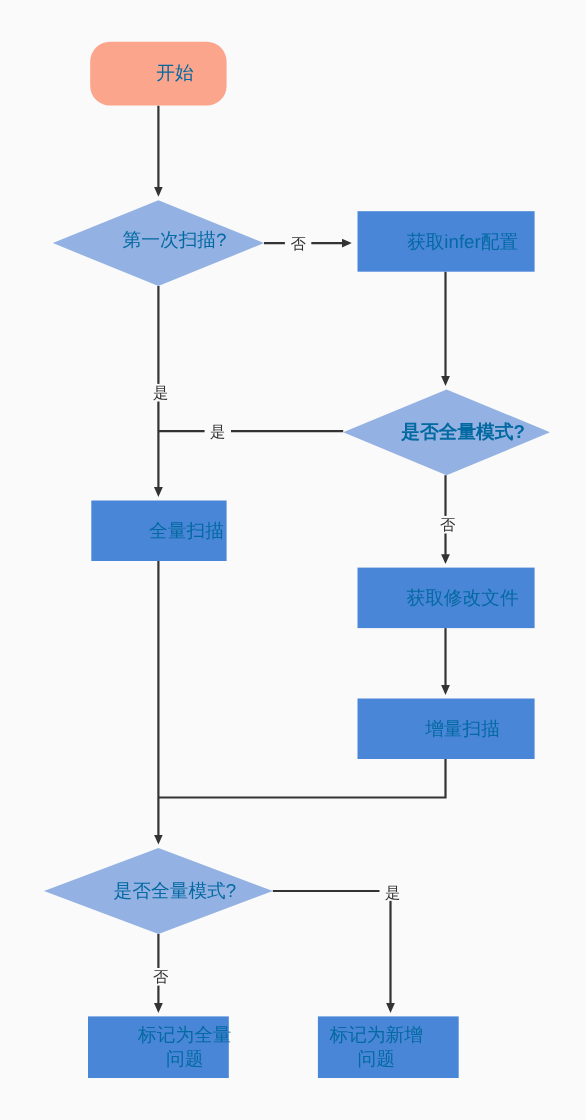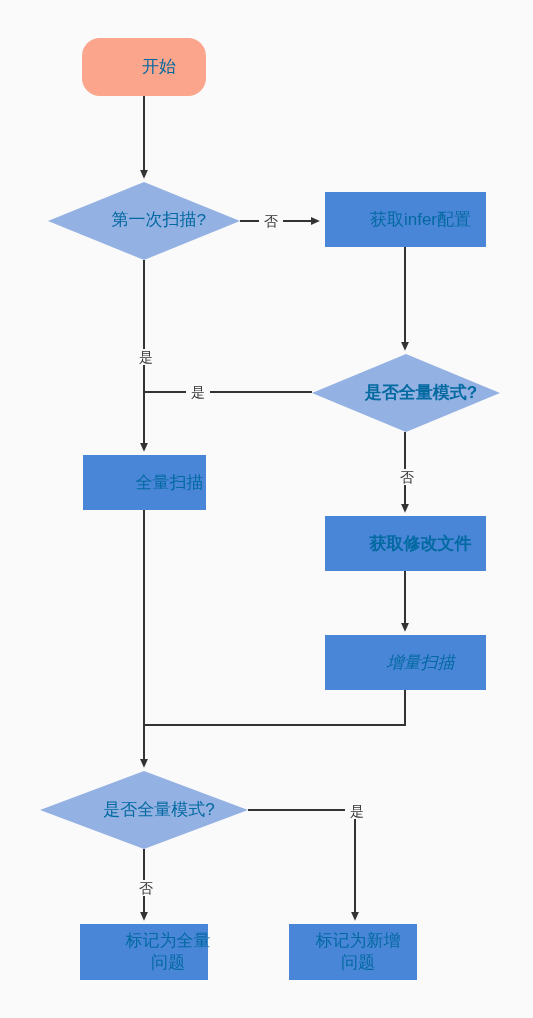--- a/index.html
+++ b/index.html
@@ -145,30 +145,30 @@
 <div class="node-label start-label" style="left:82px; top:56px; width:124px;">开始</div>
 
 <div class="node-label" style="left:48px; top:210px; width:192px;font-family:Liberation Mono, monospace;">第一次扫描?</div>
 
 <div class="node-label" style="left:325px; top:209px; width:161px;">获取infer配置</div>
 
 <div class="node-label" style="left:312px; top:382px; width:188px;font-weight:bold;">是否全量模式?</div>
 
 <div class="node-label" style="left:83px; top:472px; width:143px;">全量扫描</div>
 
-<div class="node-label" style="left:325px; top:533px; width:161px;font-weight:bold;">获取修改文件</div>
+<div class="node-label" style="left:325px; top:533px; width:161px;">获取修改文件</div>
 
-<div class="node-label" style="left:325px; top:652px; width:161px;font-style:italic;">增量扫描</div>
+<div class="node-label" style="left:325px; top:652px; width:161px;">增量扫描</div>
 
 <div class="node-label" style="left:40px; top:799px; width:208px;">是否全量模式?</div>
 
 <div class="node-label" style="left:89px; top:930px; width:128px;">标记为全量
 问题</div>
 
-<div class="node-label" style="left:289px; top:930px; width:108px;">标记为新增
+<div class="node-label" style="left:273px; top:930px; width:108px;">标记为新增
 问题</div>
 
 <div class="edge-label" style="left:259px; top:213px; width:20px;">否</div>
 
 <div class="edge-label" style="left:134px; top:349px; width:20px;">是</div>
 
 <div class="edge-label" style="left:186px; top:384px; width:20px;">是</div>
 
 <div class="edge-label" style="left:395px; top:469px; width:20px;">否</div>
 

